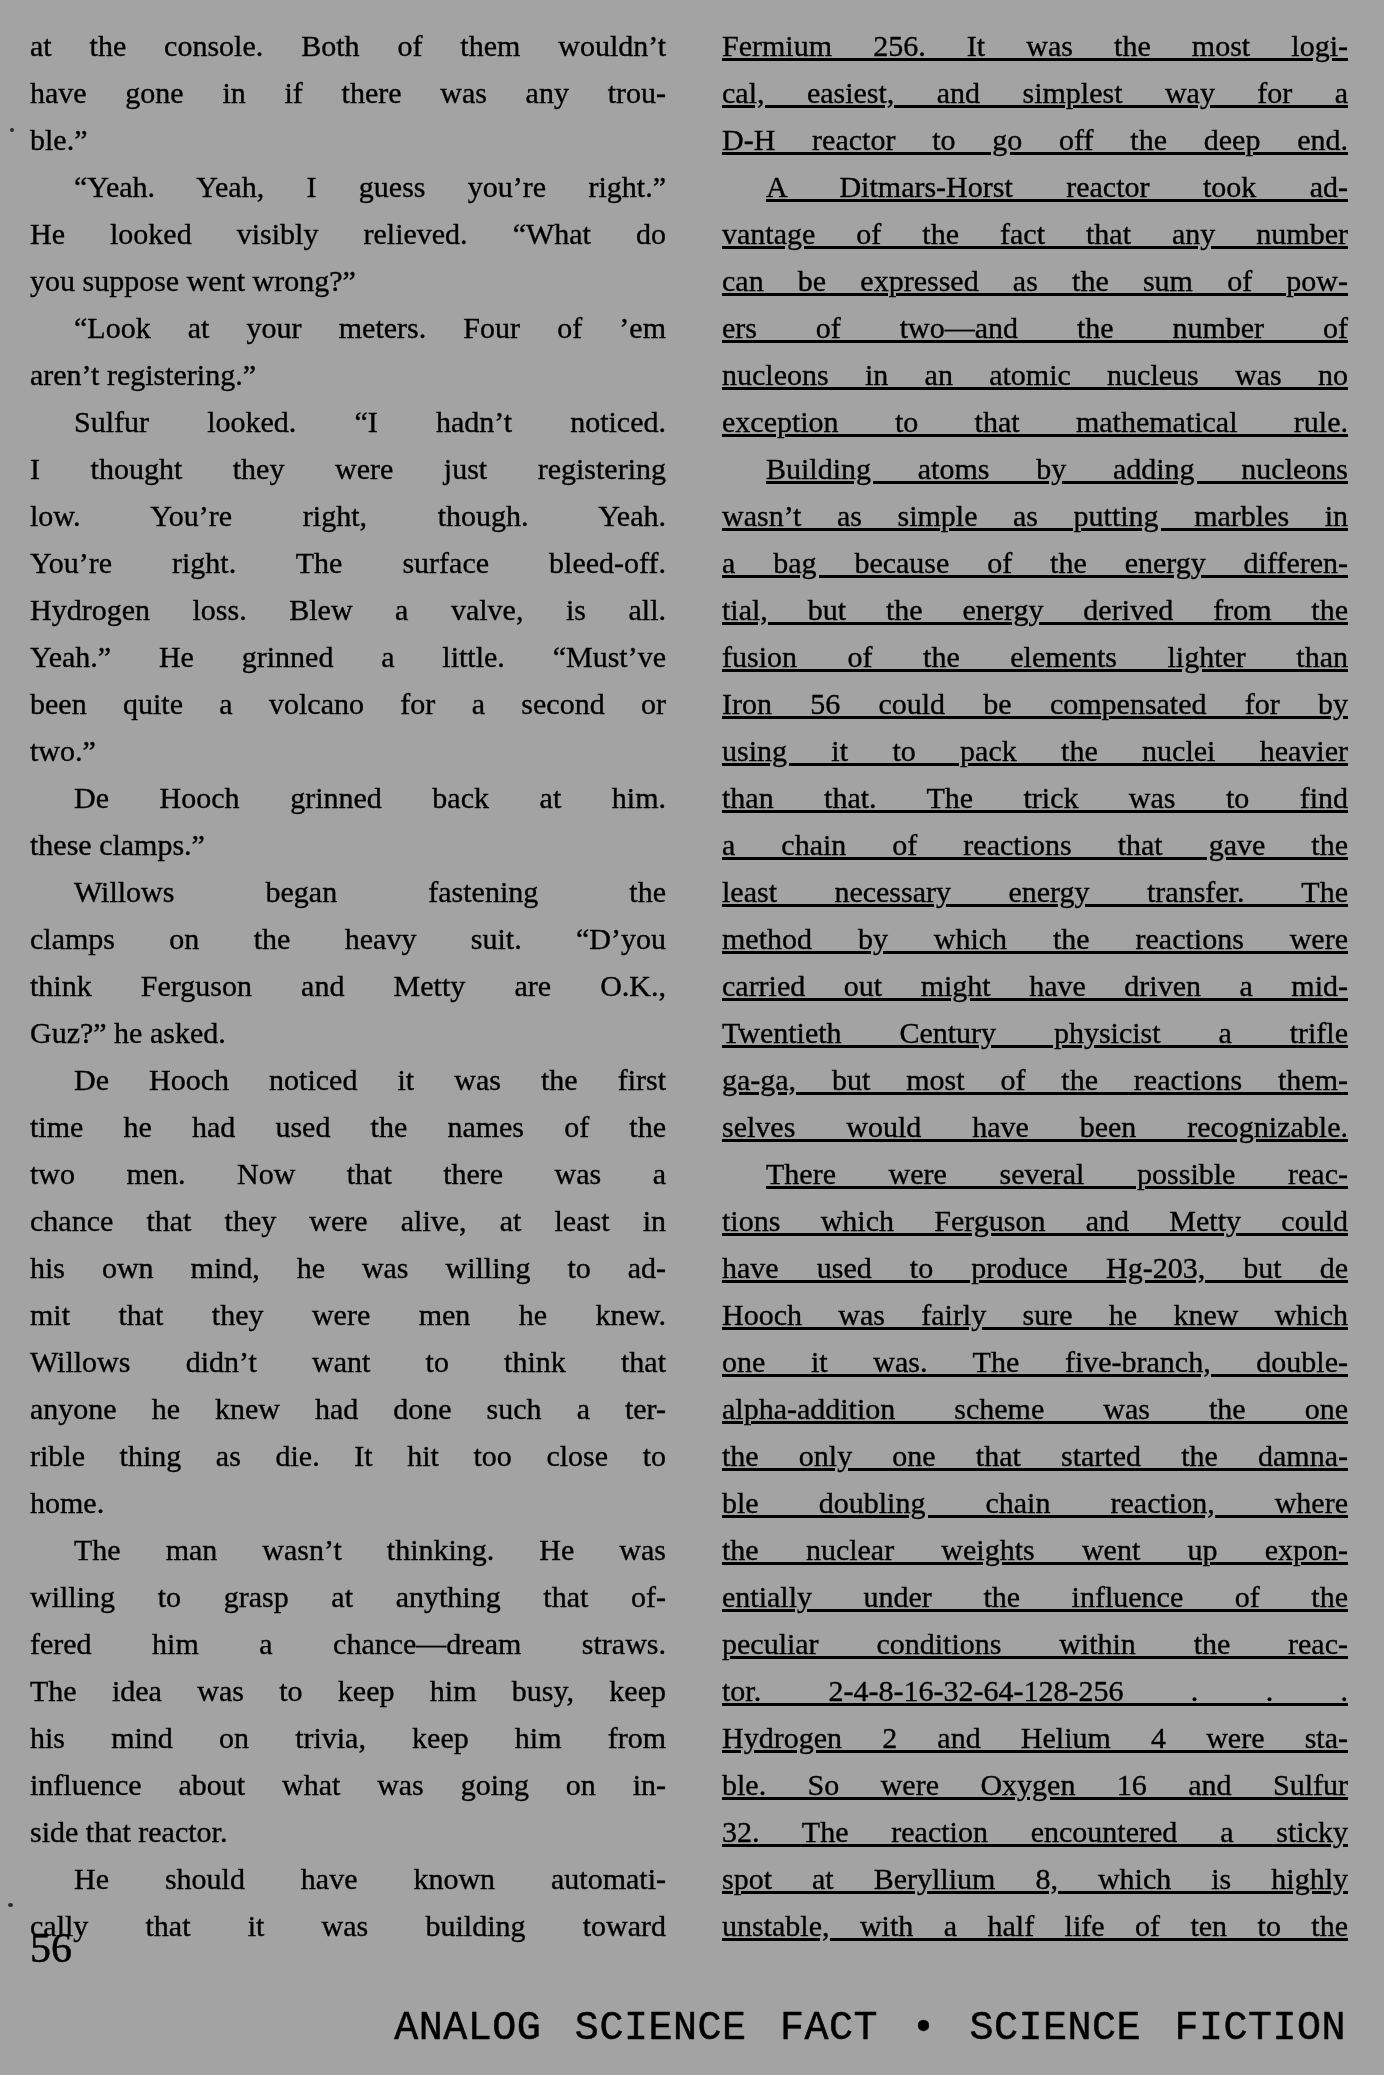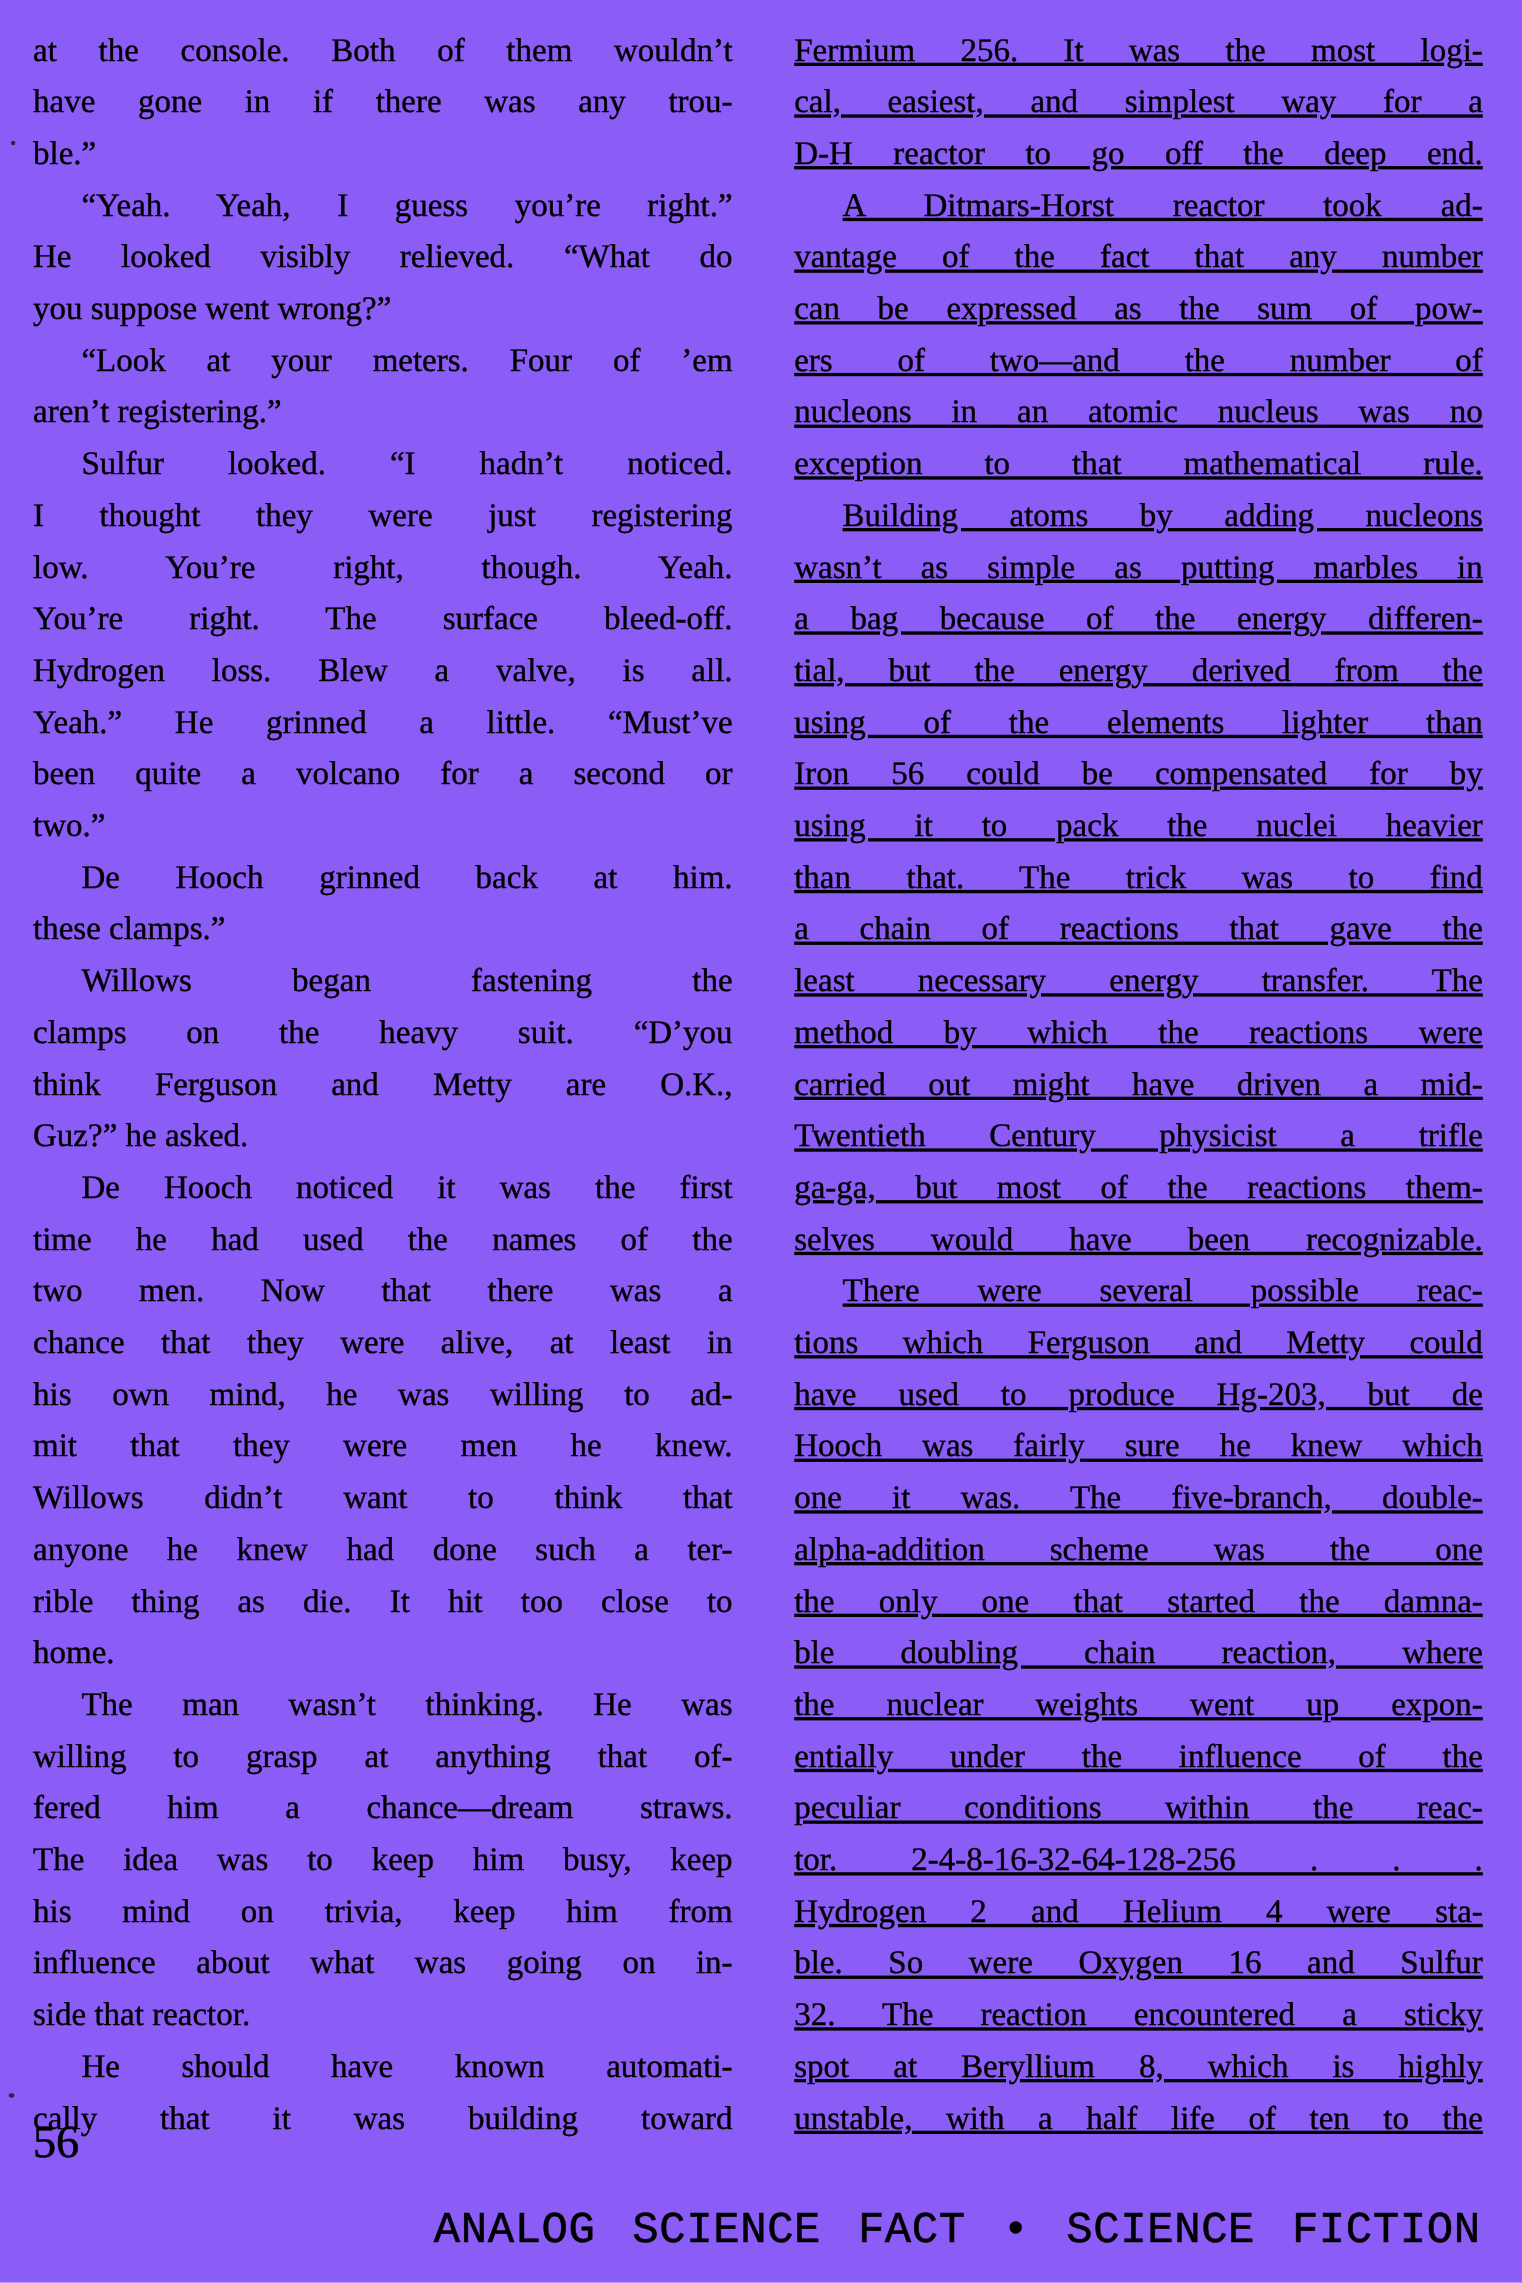--- a/index.html
+++ b/index.html
@@ -11,21 +11,21 @@
     width: 1384px;
     height: 2075px;
     position: relative;
     overflow: hidden;
     font-family: "Liberation Serif", "DejaVu Serif", serif;
     color: #000000;
   }
   .page {
     position: absolute;
     inset: 0;
-    background: #8b5cf6;
+    background: #a3a3a3;
   }
   .columns {
     position: absolute;
     top: 22px;
     left: 30px;
     display: flex;
     gap: 56px;
   }
   .col {
     width: 636px;
@@ -159,21 +159,21 @@
           <div class="line">can be expressed as the sum of pow-</div>
           <div class="line">ers of two—and the number of</div>
           <div class="line">nucleons in an atomic nucleus was no</div>
           <div class="line">exception to that mathematical rule.</div>
         </div>
         <div class="para indent">
           <div class="line">Building atoms by adding nucleons</div>
           <div class="line">wasn’t as simple as putting marbles in</div>
           <div class="line">a bag because of the energy differen-</div>
           <div class="line">tial, but the energy derived from the</div>
-          <div class="line">using of the elements lighter than</div>
+          <div class="line">fusion of the elements lighter than</div>
           <div class="line">Iron 56 could be compensated for by</div>
           <div class="line">using it to pack the nuclei heavier</div>
           <div class="line">than that. The trick was to find</div>
           <div class="line">a chain of reactions that gave the</div>
           <div class="line">least necessary energy transfer. The</div>
           <div class="line">method by which the reactions were</div>
           <div class="line">carried out might have driven a mid-</div>
           <div class="line">Twentieth Century physicist a trifle</div>
           <div class="line">ga-ga, but most of the reactions them-</div>
           <div class="line">selves would have been recognizable.</div>

